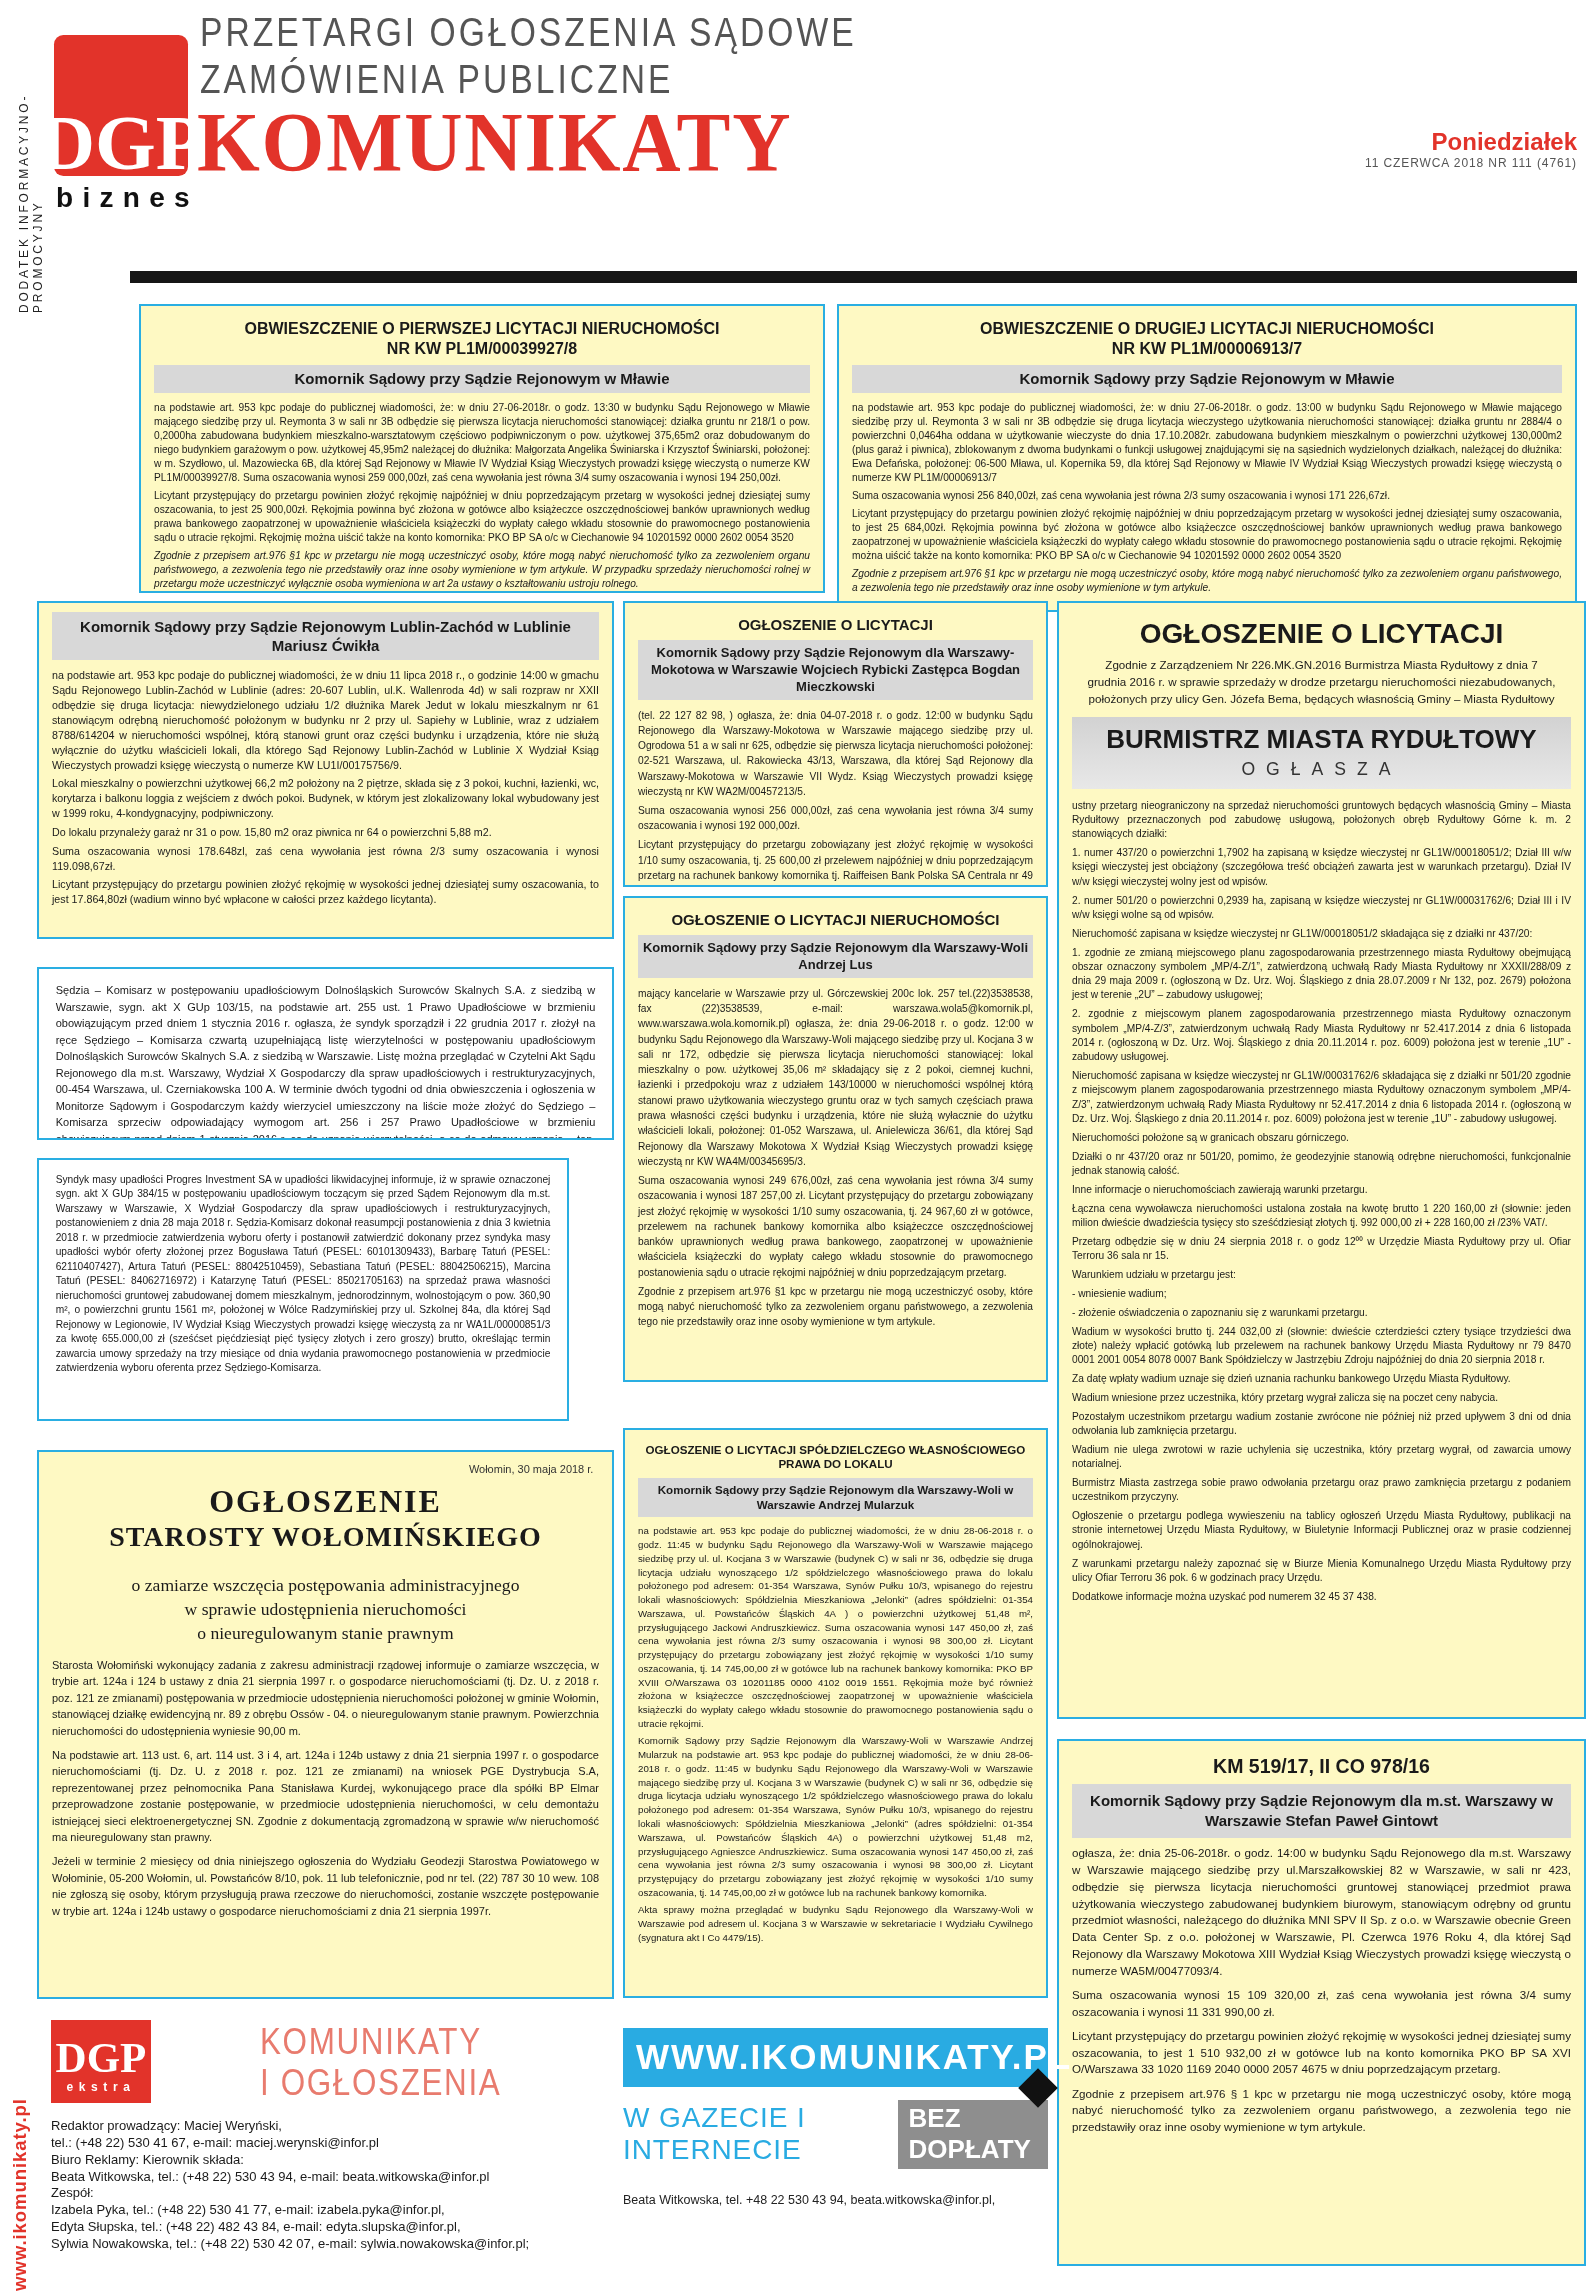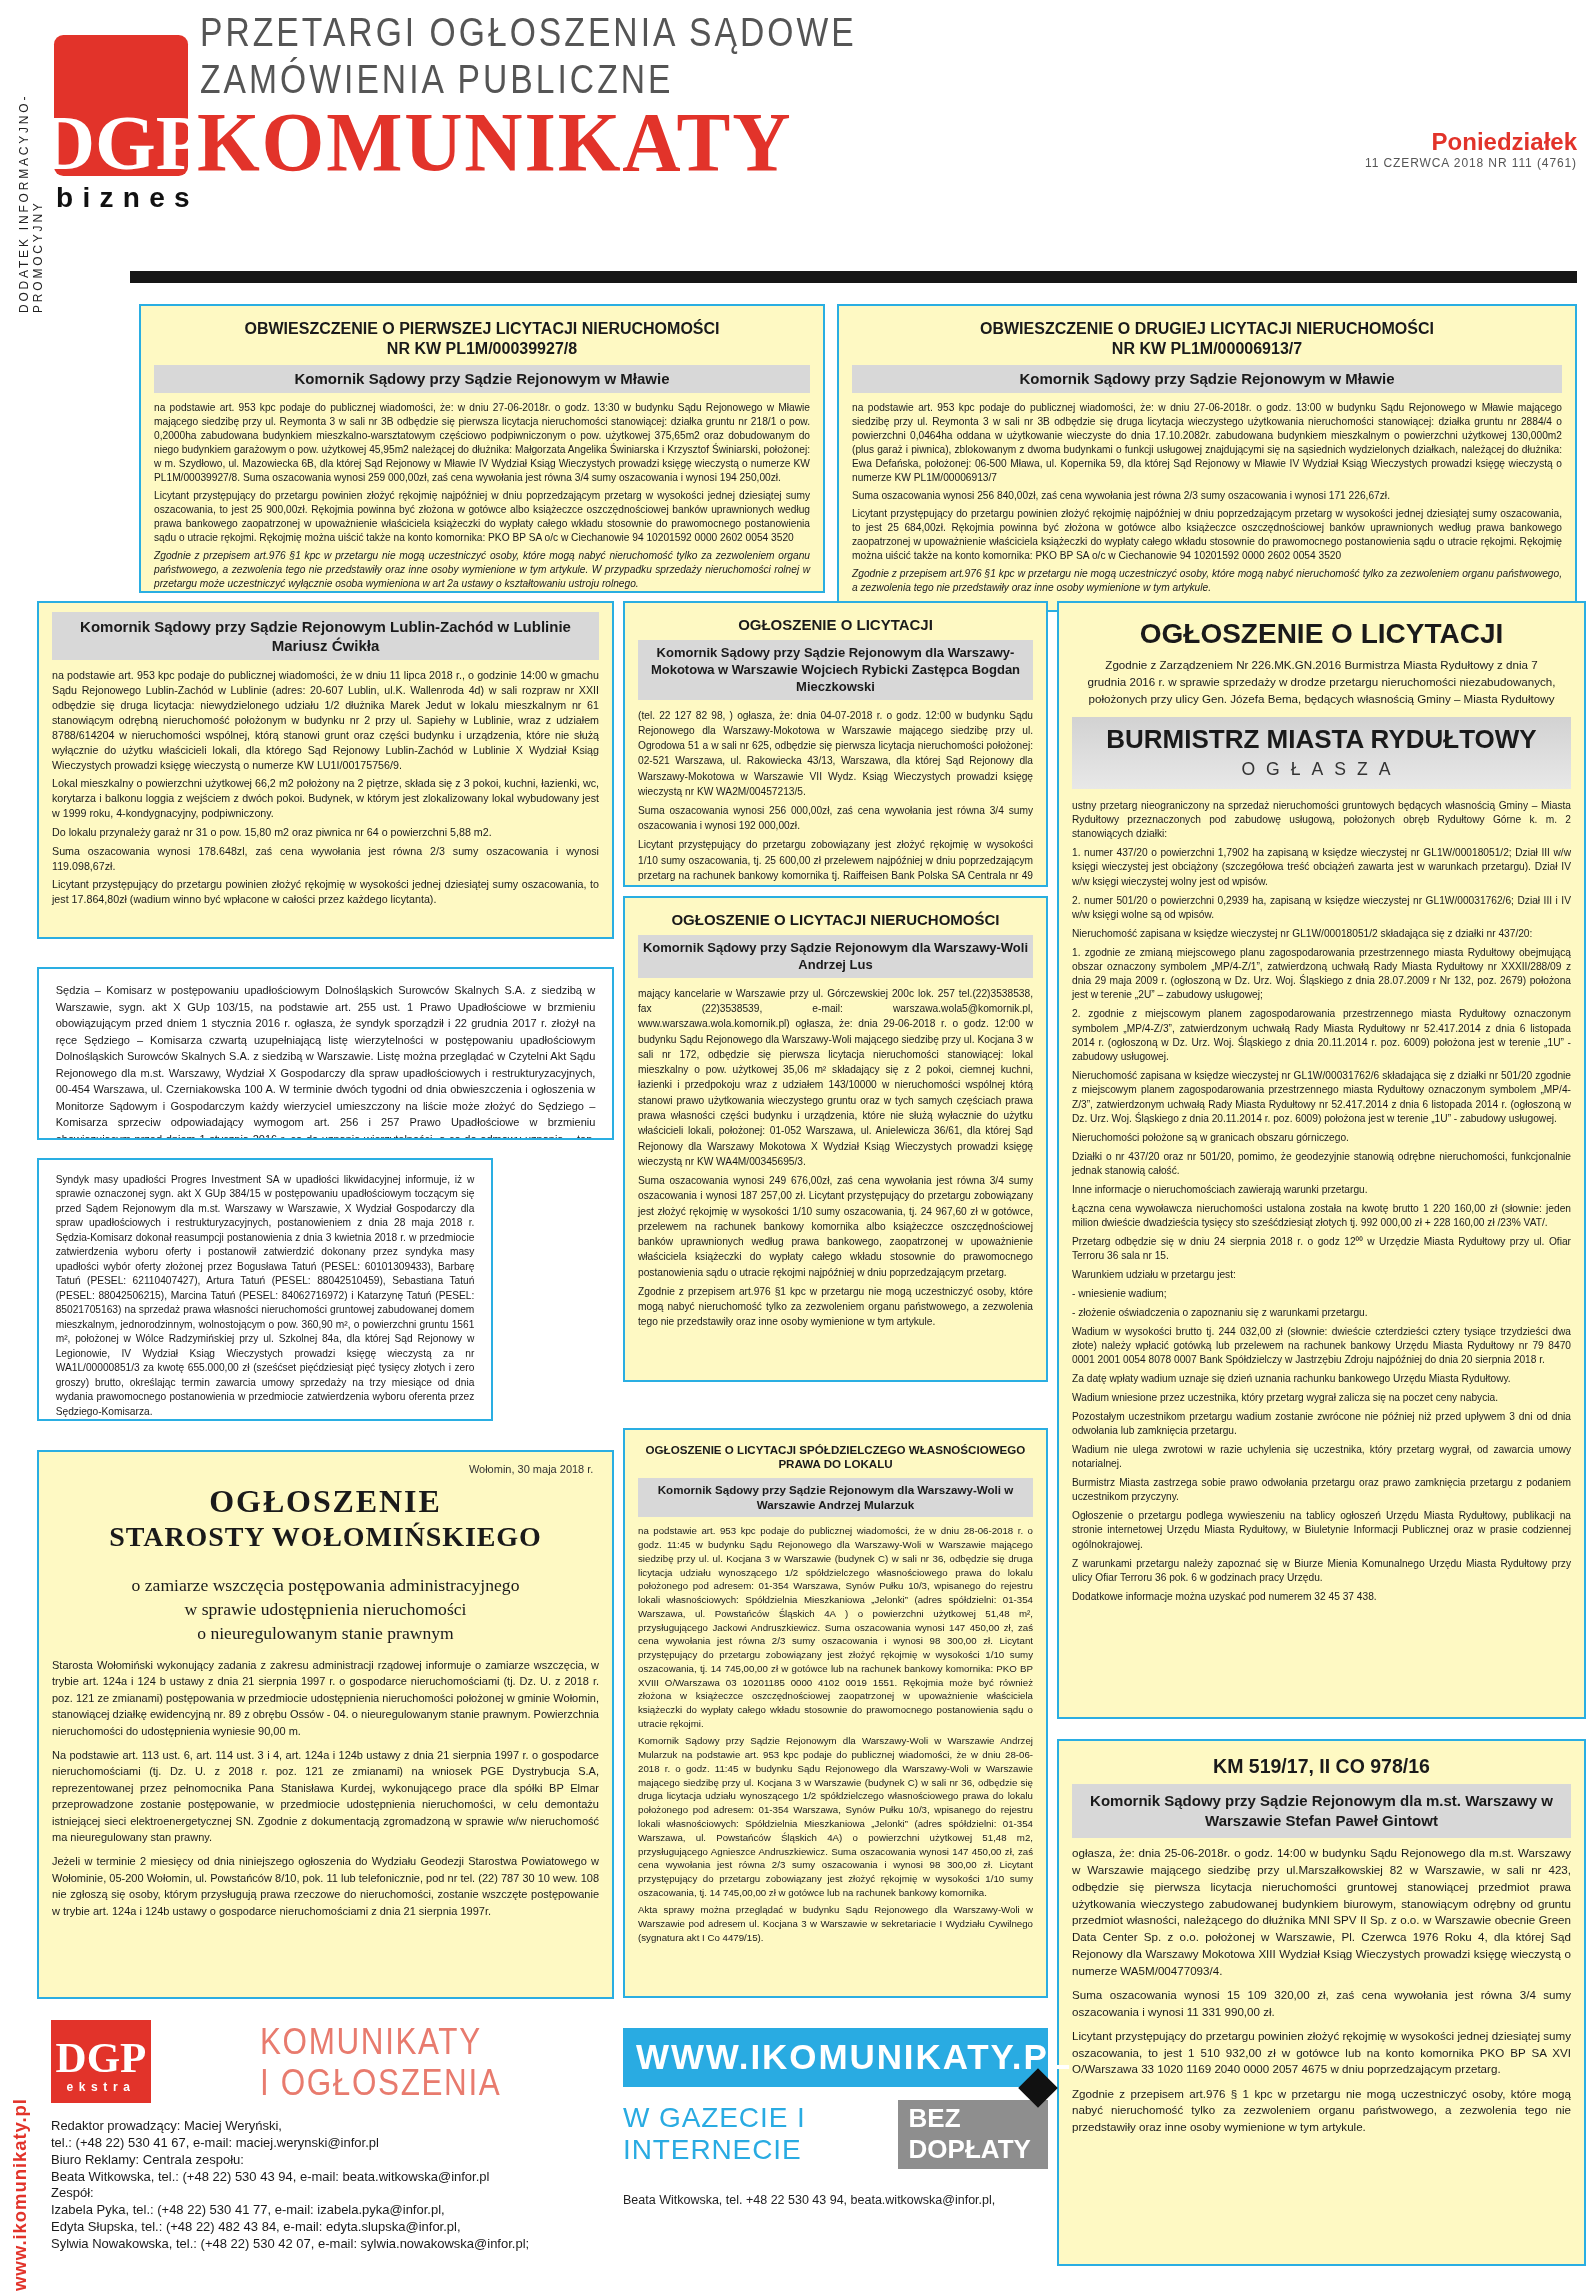--- a/index.html
+++ b/index.html
@@ -115,21 +115,21 @@
       <p>Do lokalu przynależy garaż nr 31 o pow. 15,80 m2 oraz piwnica nr 64 o powierzchni 5,88 m2.</p>
       <p>Suma oszacowania wynosi 178.648zl, zaś cena wywołania jest równa 2/3 sumy oszacowania i wynosi 119.098,67zł.</p>
       <p>Licytant przystępujący do przetargu powinien złożyć rękojmię w wysokości jednej dziesiątej sumy oszacowania, to jest 17.864,80zł (wadium winno być wpłacone w całości przez każdego licytanta).</p>
     </div>
 </div>
 
 <div class="plain abs" style="left:37px;top:967px;width:577px;height:173px;">
   <p style="font-size:11px;line-height:1.5;">Sędzia – Komisarz w postępowaniu upadłościowym Dolnośląskich Surowców Skalnych S.A. z siedzibą w Warszawie, sygn. akt X GUp 103/15, na podstawie art. 255 ust. 1 Prawo Upadłościowe w brzmieniu obowiązującym przed dniem 1 stycznia 2016 r. ogłasza, że syndyk sporządził i 22 grudnia 2017 r. złożył na ręce Sędziego – Komisarza czwartą uzupełniającą listę wierzytelności w postępowaniu upadłościowym Dolnośląskich Surowców Skalnych S.A. z siedzibą w Warszawie. Listę można przeglądać w Czytelni Akt Sądu Rejonowego dla m.st. Warszawy, Wydział X Gospodarczy dla spraw upadłościowych i restrukturyzacyjnych, 00-454 Warszawa, ul. Czerniakowska 100 A. W terminie dwóch tygodni od dnia obwieszczenia i ogłoszenia w Monitorze Sądowym i Gospodarczym każdy wierzyciel umieszczony na liście może złożyć do Sędziego – Komisarza sprzeciw odpowiadający wymogom art. 256 i 257 Prawo Upadłościowe w brzmieniu obowiązującym przed dniem 1 stycznia 2016 r. co do uznania wierzytelności, a co do odmowy uznania – ten, któremu odmówiono uznania zgłoszonej wierzytelności.</p>
 </div>
 
-<div class="plain abs" style="left:37px;top:1158px;width:456px;height:263px;">
+<div class="plain abs" style="left:37px;top:1158px;width:532px;height:263px;">
   <p style="font-size:10.2px;line-height:1.42;">Syndyk masy upadłości Progres Investment SA w upadłości likwidacyjnej informuje, iż w sprawie oznaczonej sygn. akt X GUp 384/15 w postępowaniu upadłościowym toczącym się przed Sądem Rejonowym dla m.st. Warszawy w Warszawie, X Wydział Gospodarczy dla spraw upadłościowych i restrukturyzacyjnych, postanowieniem z dnia 28 maja 2018 r. Sędzia-Komisarz dokonał reasumpcji postanowienia z dnia 3 kwietnia 2018 r. w przedmiocie zatwierdzenia wyboru oferty i postanowił zatwierdzić dokonany przez syndyka masy upadłości wybór oferty złożonej przez Bogusława Tatuń (PESEL: 60101309433), Barbarę Tatuń (PESEL: 62110407427), Artura Tatuń (PESEL: 88042510459), Sebastiana Tatuń (PESEL: 88042506215), Marcina Tatuń (PESEL: 84062716972) i Katarzynę Tatuń (PESEL: 85021705163) na sprzedaż prawa własności nieruchomości gruntowej zabudowanej domem mieszkalnym, jednorodzinnym, wolnostojącym o pow. 360,90 m², o powierzchni gruntu 1561 m², położonej w Wólce Radzymińskiej przy ul. Szkolnej 84a, dla której Sąd Rejonowy w Legionowie, IV Wydział Ksiąg Wieczystych prowadzi księgę wieczystą za nr WA1L/00000851/3 za kwotę 655.000,00 zł (sześćset pięćdziesiąt pięć tysięcy złotych i zero groszy) brutto, określając termin zawarcia umowy sprzedaży na trzy miesiące od dnia wydania prawomocnego postanowienia w przedmiocie zatwierdzenia wyboru oferenta przez Sędziego-Komisarza.</p>
 </div>
 
 <div class="notice bS abs" style="left:37px;top:1450px;width:577px;height:549px;border-width:2.8px;">
   <div class="s-date">Wołomin, 30 maja 2018 r.</div>
   <div class="s-t1">OGŁOSZENIE</div>
   <div class="s-t2">STAROSTY WOŁOMIŃSKIEGO</div>
   <div class="s-sub">
     <span>o zamiarze wszczęcia postępowania administracyjnego</span><br>
     <span>w sprawie udostępnienia  nieruchomości</span><br>
@@ -224,21 +224,21 @@
     <div class="d">DGP</div>
     <div class="e">ekstra</div>
   </div>
   <div class="abs" style="left:209px;top:1.9px;">
     <div class="f-kom">KOMUNIKATY</div>
     <div class="f-kom">I OGŁOSZENIA</div>
   </div>
   <div class="f-contact abs paras-none" style="left:0;top:96px;width:538px;">
       <p>Redaktor prowadzący:  Maciej Weryński,</p>
       <p>tel.: (+48 22) 530 41 67, e-mail: maciej.werynski@infor.pl</p>
-      <p>Biuro Reklamy: Centrala zespołu:</p>
+      <p>Biuro Reklamy: Kierownik składa:</p>
       <p>Beata Witkowska, tel.: (+48 22) 530 43 94, e-mail: beata.witkowska@infor.pl</p>
       <p>Zespół:</p>
       <p>Izabela Pyka, tel.: (+48 22) 530 41 77, e-mail: izabela.pyka@infor.pl,</p>
       <p>Edyta Słupska, tel.: (+48 22) 482 43 84, e-mail: edyta.slupska@infor.pl,</p>
       <p>Sylwia Nowakowska, tel.: (+48 22) 530 42 07, e-mail: sylwia.nowakowska@infor.pl;</p>
     </div>
 </div>
 
 <div class="abs" style="left:623px;top:2028px;width:425px;">
   <div class="blue-bar">

